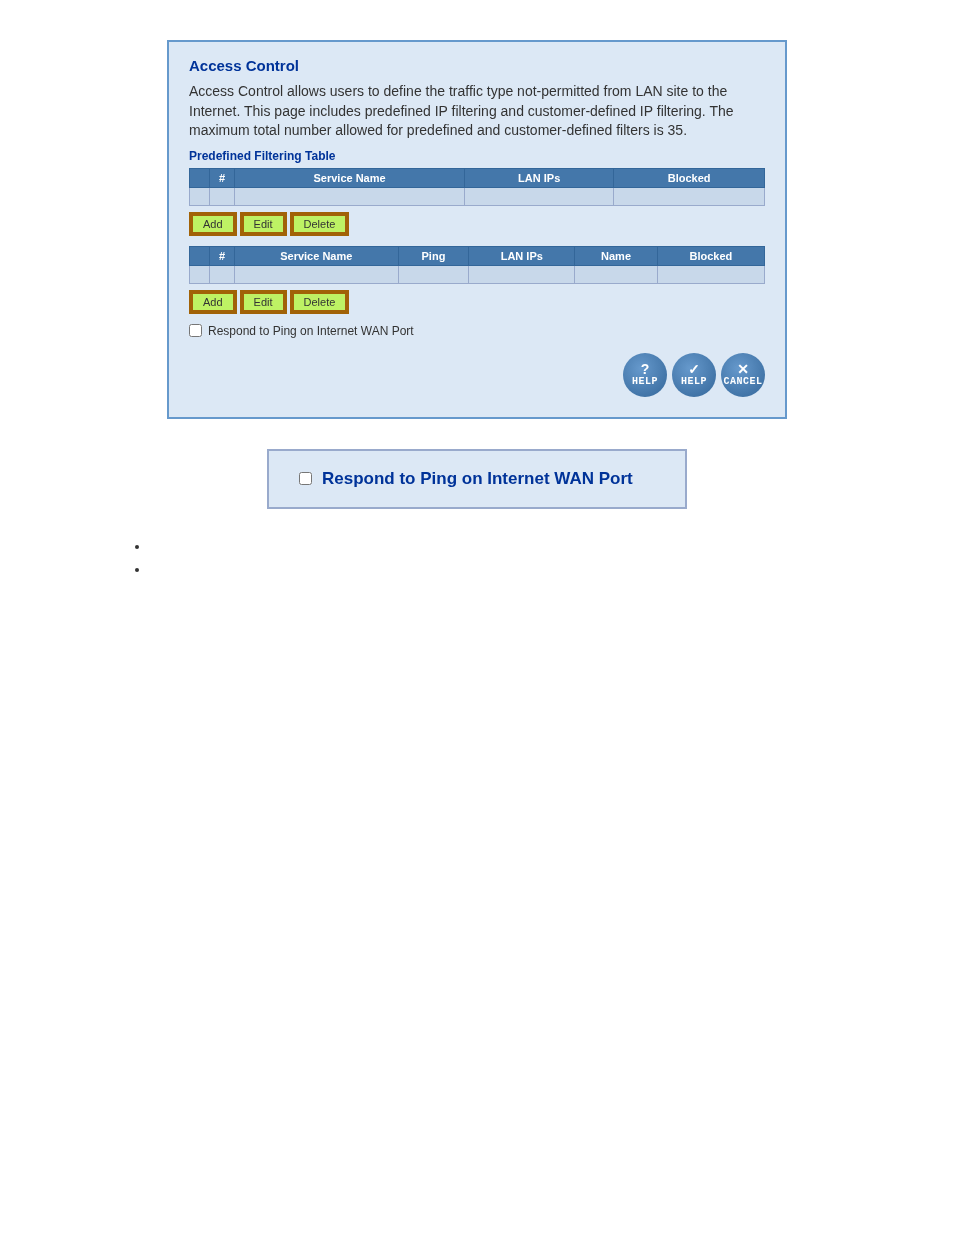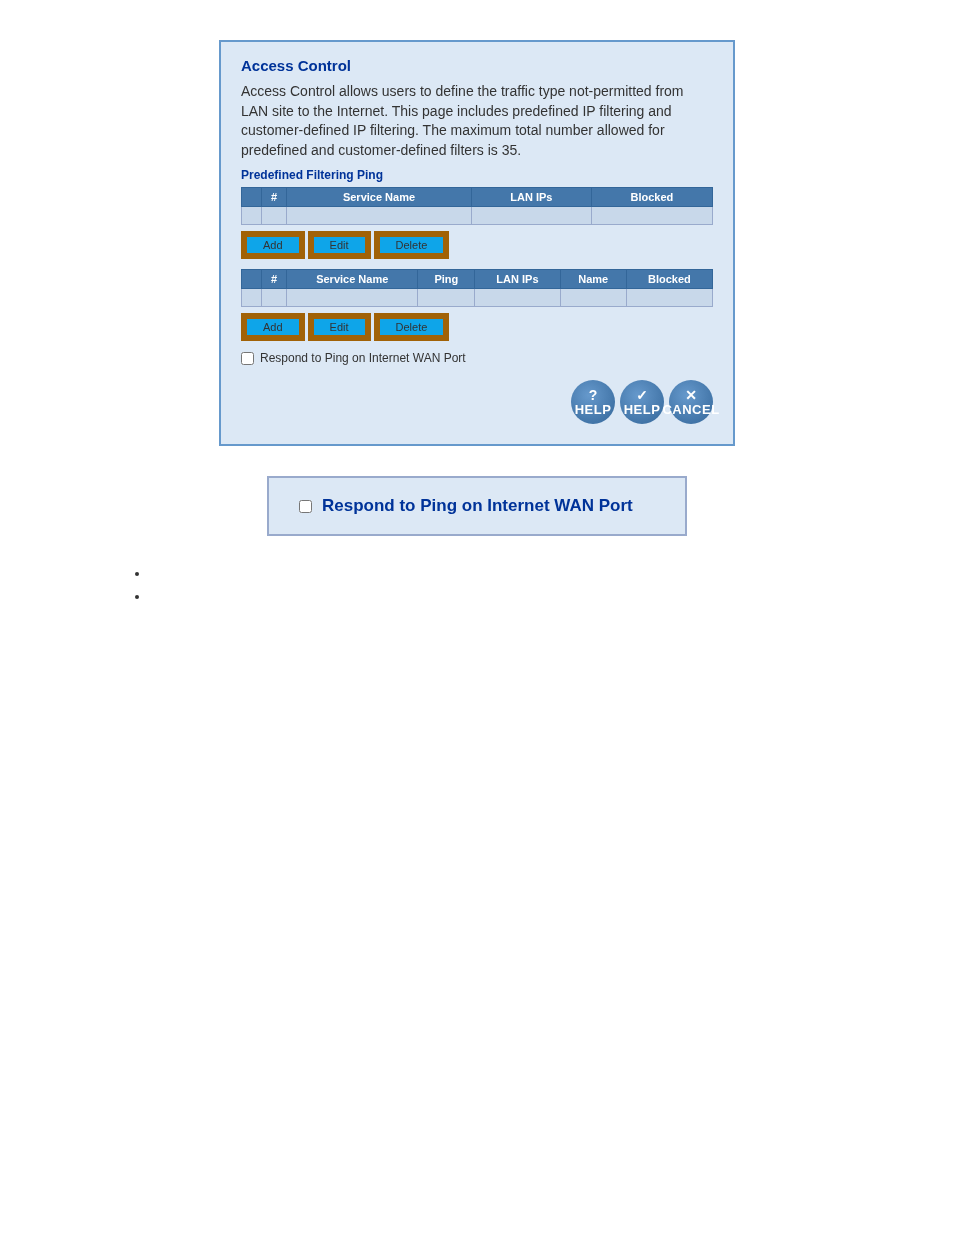--- a/index.html
+++ b/index.html
@@ -15,21 +15,21 @@
     .page-wrapper {
       padding: 20px 30px;
     }
 
     
     .access-control-panel {
       border: 2px solid #6699cc;
       background: #dce8f5;
       padding: 15px 20px 20px 20px;
       margin: 20px auto;
-      width: 516px;
+      width: 620px;
     }
 
     .panel-title {
       font-size: 15px;
       font-weight: bold;
       color: #003399;
       margin-bottom: 8px;
     }
 
     .panel-description {
@@ -90,24 +90,24 @@
       height: 18px;
     }
 
     .table-buttons {
       display: flex;
       gap: 3px;
       margin-bottom: 10px;
     }
 
     .btn {
-      background: #0ea5e9;
-      border: 6px solid #a16207;
+      background: #bef264;
+      border: 4px solid #a16207;
       font-size: 11px;
-      padding: 2px 16px;
+      padding: 2px 10px;
       cursor: pointer;
       color: #333;
     }
 
     .wan-ping-row {
       display: flex;
       align-items: center;
       gap: 6px;
       margin-top: 10px;
       margin-bottom: 15px;
@@ -151,23 +151,24 @@
     .icon-btn.cancel {
       background: radial-gradient(circle at 40% 35%, #6699cc, #336699);
     }
 
     .icon-btn-symbol {
       font-size: 14px;
       line-height: 1;
     }
 
     .icon-btn-text {
-      font-size: 13px;
+      font-size: 10px;
       font-weight: bold;
       letter-spacing: 0.5px;
+      font-family: Liberation Mono, monospace;
     }
 
     
     .zoomed-section {
       border: 2px solid #99aacc;
       background: #dce8f5;
       padding: 18px 30px;
       margin: 30px auto;
       width: 420px;
       display: flex;
@@ -196,21 +197,21 @@
 <body>
 
 <div class="page-wrapper">
 
   <div class="access-control-panel">
 
     <div class="panel-title">Access Control</div>
     <div class="panel-description">Access Control allows users to define the traffic type not-permitted from LAN site to the Internet. This page includes predefined IP filtering and customer-defined IP filtering. The maximum total number allowed for predefined and customer-defined filters is 35.</div>
 
 
-    <div class="section-title">Predefined Filtering Ping</div>
+    <div class="section-title">Predefined Filtering Table</div>
 
     <table class="filter-table">
       <thead>
         <tr>
           <th class="narrow"></th>
           <th class="num">#</th>
           <th>Service Name</th>
           <th>LAN IPs</th>
           <th>Blocked</th>
         </tr>

